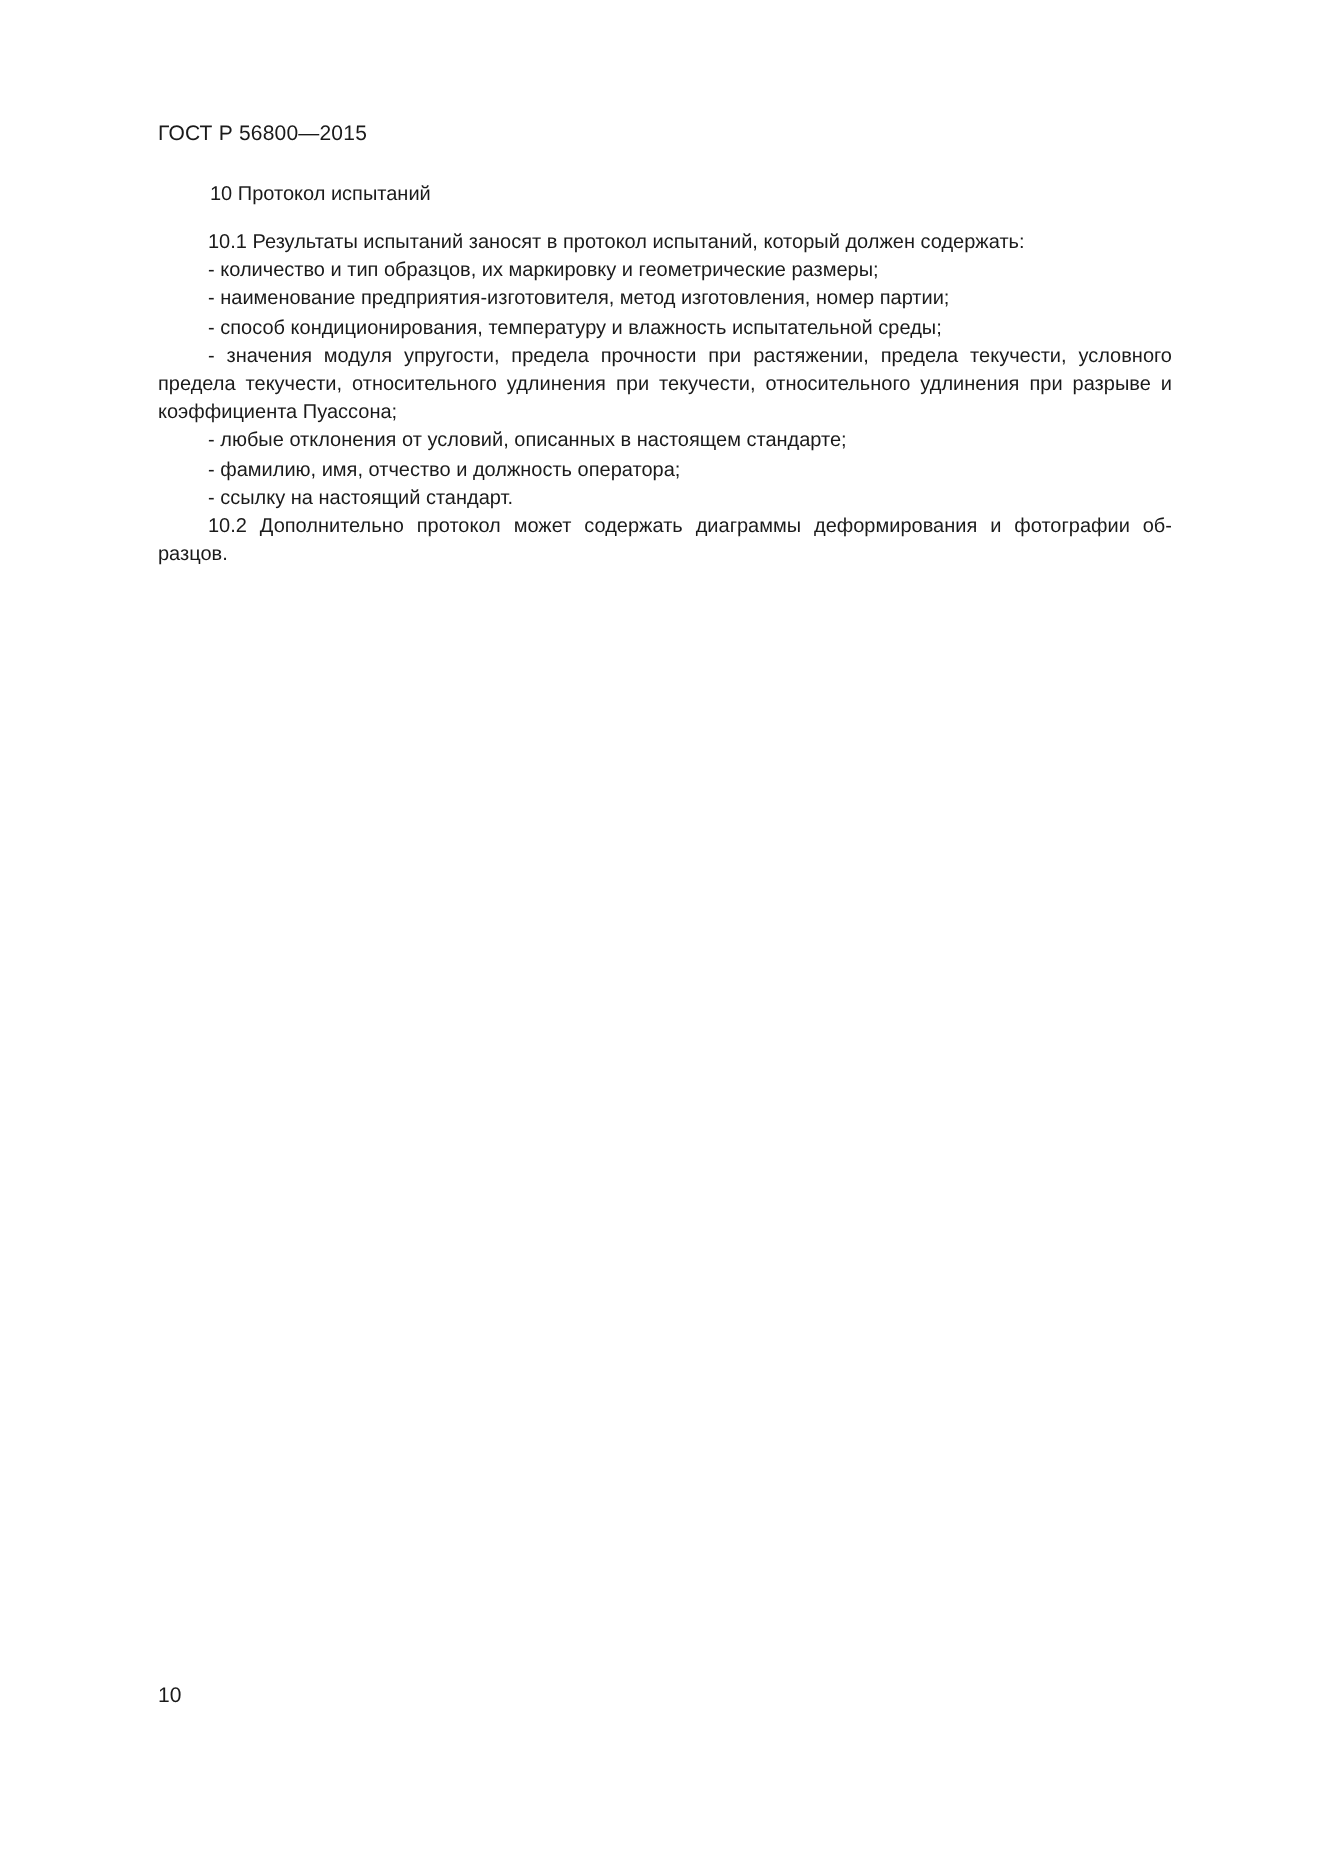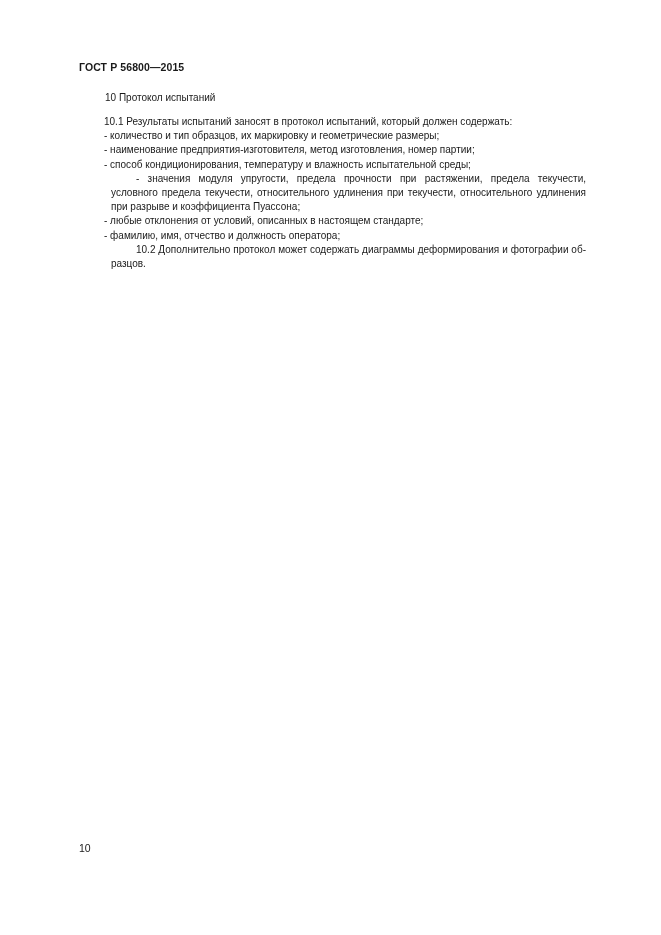--- a/index.html
+++ b/index.html
@@ -1,35 +1,36 @@
 <!DOCTYPE html>
 <html><head>
 <meta charset="utf-8">
 <style>
   html, body { margin: 0; padding: 0; background: #ffffff; }
   body { width: 661px; height: 935px; position: relative; overflow: hidden;
          font-family: "Liberation Sans", sans-serif; color: #1a1a1a; }
-  .header { position: absolute; left: 79px; top: 61px; font-size: 10.5px; font-weight: bold; letter-spacing: 0.1px; }
+  .header { position: absolute; left: 79px; top: 61px; font-size: 10.5px; font-weight: normal; letter-spacing: 0.1px; }
   .section-title { position: absolute; left: 105px; top: 92px; font-size: 10px; font-weight: normal; }
   .body { position: absolute; left: 79px; top: 115px; width: 507px; font-size: 10px; line-height: 14.2px; }
   .p { margin: 0; text-align: justify; text-indent: 25px; }
-  .p.last-justify { text-align-last: left; margin-left: 32px; }
+  .p.last-justify { text-align-last: left; }
   .page-num { position: absolute; left: 79px; top: 842px; font-size: 10.5px; }
 </style>
 </head>
 <body>
 
 <div class="header">ГОСТ Р 56800—2015</div>
 
 <div class="section-title">10 Протокол испытаний</div>
 
 <div class="body">
   <p class="p">10.1 Результаты испытаний заносят в протокол испытаний, который должен содержать:</p>
   <p class="p">- количество и тип образцов, их маркировку и геометрические размеры;</p>
   <p class="p">- наименование предприятия-изготовителя, метод изготовления, номер партии;</p>
   <p class="p">- способ кондиционирования, температуру и влажность испытательной среды;</p>
   <p class="p last-justify">- значения модуля упругости, предела прочности при растяжении, предела текучести, условного предела текучести, относительного удлинения при текучести, относительного удлинения при разрыве и коэффициента Пуассона;</p>
   <p class="p">- любые отклонения от условий, описанных в настоящем стандарте;</p>
   <p class="p">- фамилию, имя, отчество и должность оператора;</p>
+  <p class="p">- ссылку на настоящий стандарт.</p>
   <p class="p last-justify">10.2 Дополнительно протокол может содержать диаграммы деформирования и фотографии об-разцов.</p>
 </div>
 
 <div class="page-num">10</div>
 
 </body></html>

